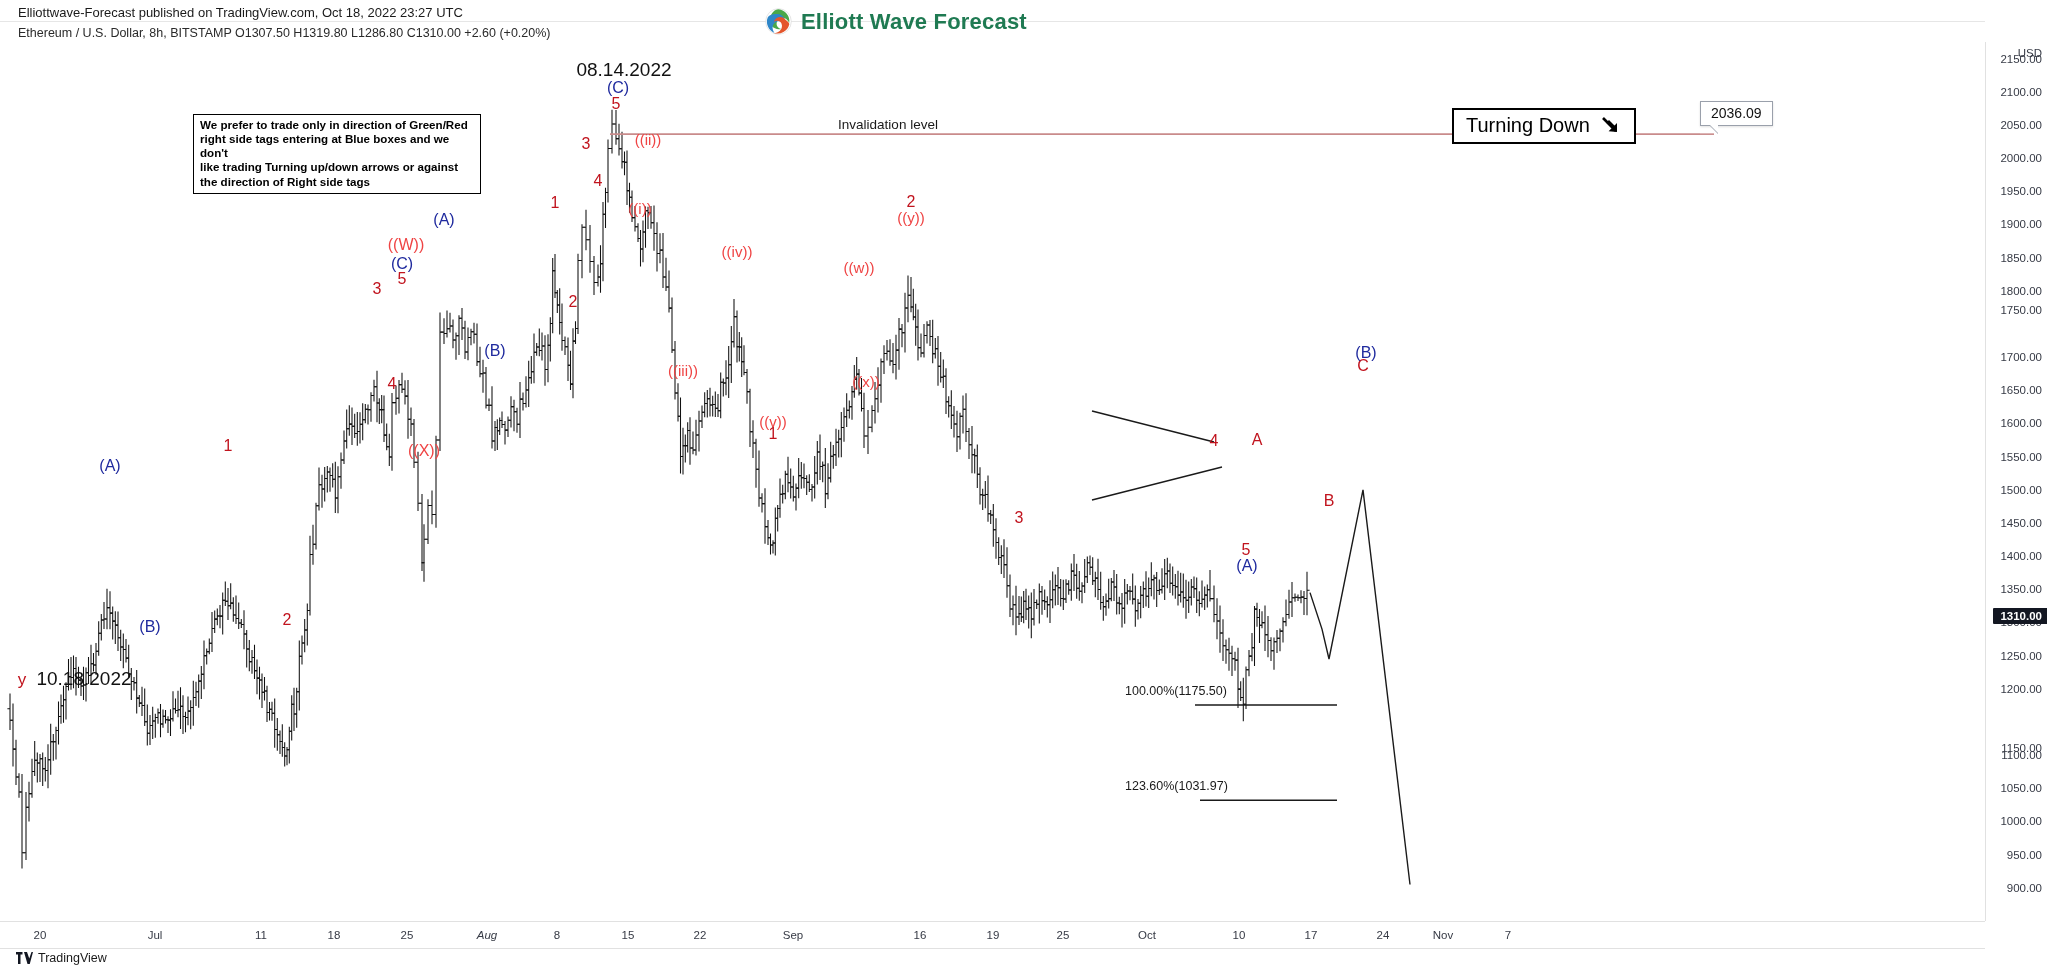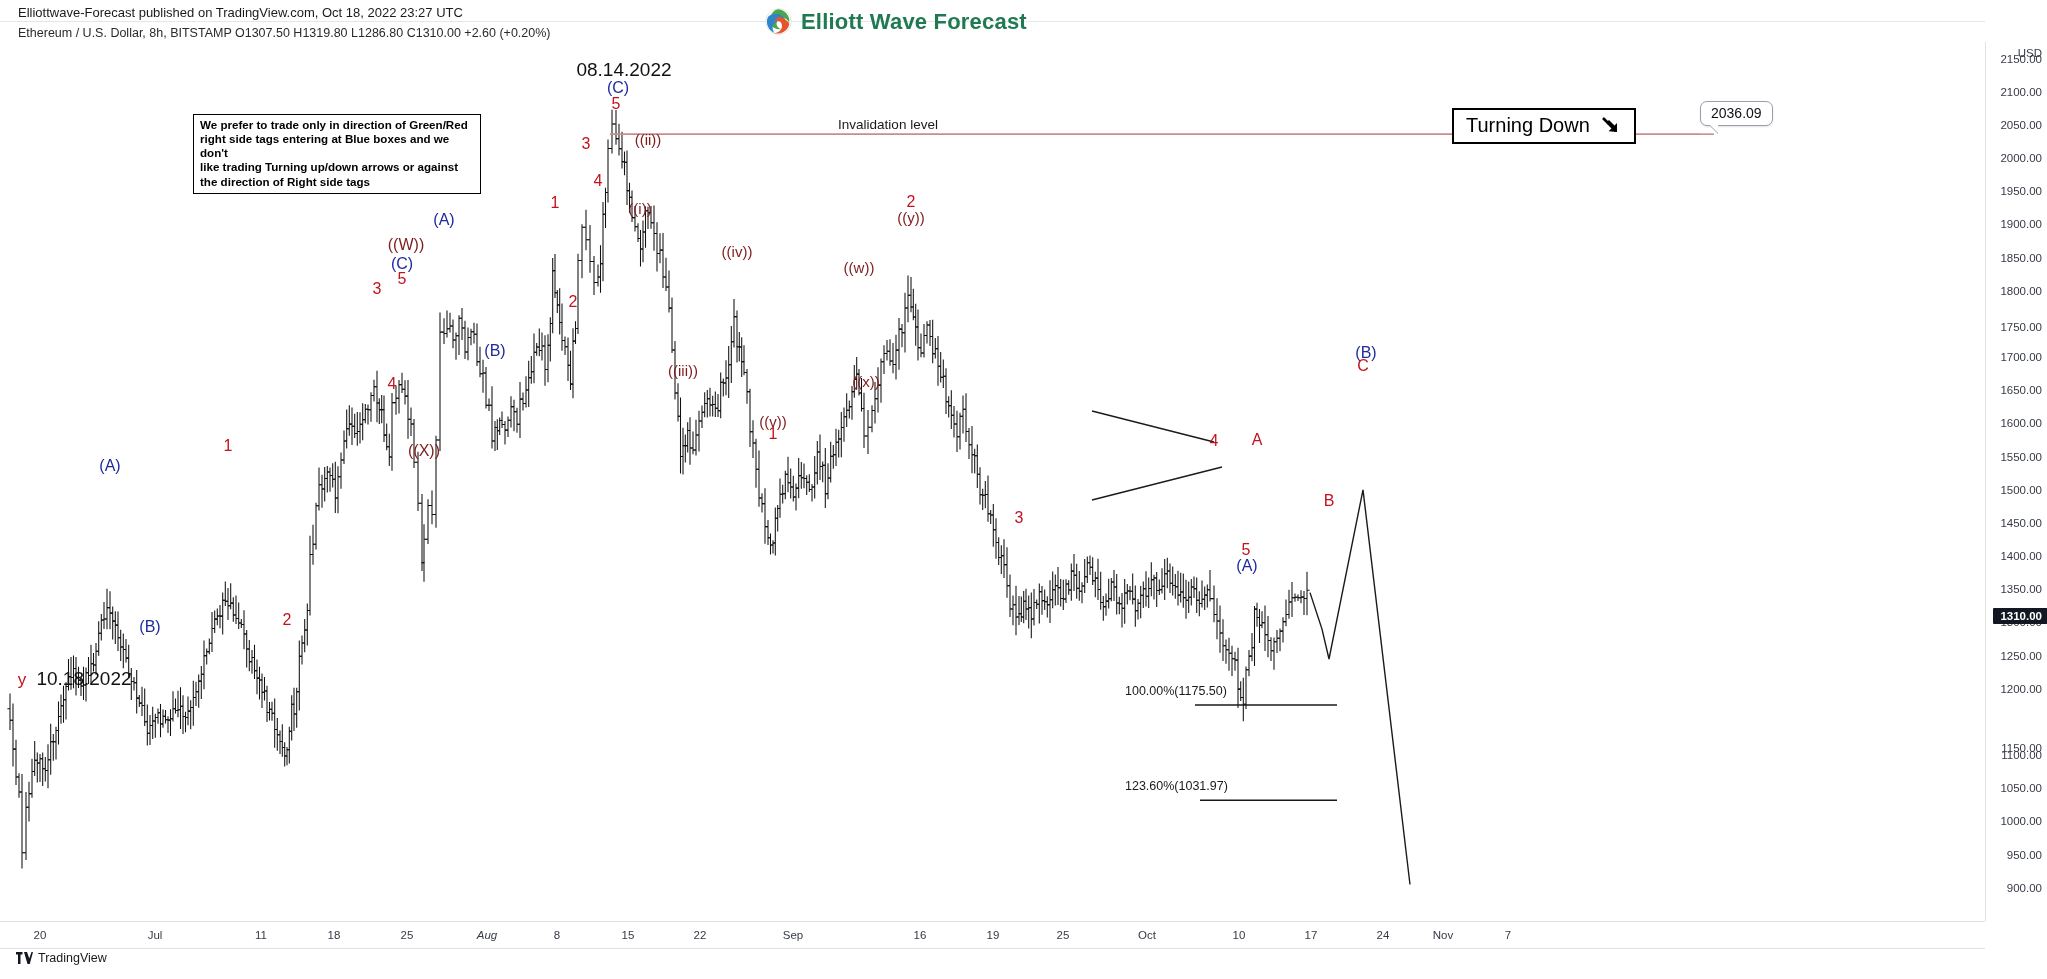--- a/index.html
+++ b/index.html
@@ -46,32 +46,32 @@
              font-family:"Liberation Sans",sans-serif;}
 
   
   .turnbox{position:absolute;left:1452px;top:108px;border:2px solid #000;background:#fff;
            padding:4px 12px 5px 12px;display:flex;align-items:center;gap:10px;}
   .turnbox .t{font-size:20px;color:#000;white-space:nowrap;font-family:"Liberation Sans",sans-serif;}
   .turnbox svg{display:block;}
 
   
   .bubble{position:absolute;left:1700px;top:101px;background:#fff;border:1.4px solid #9aa0ab;
-          border-radius:7px;padding:3px 10px 4px 10px;font-size:14px;color:#111;white-space:nowrap;
+          border-radius:0;padding:3px 10px 4px 10px;font-size:14px;color:#111;white-space:nowrap;
           box-shadow:0 1px 2px rgba(0,0,0,.12);}
   .bubble::after{content:"";position:absolute;left:8px;bottom:-8px;width:0;height:0;
                  border-left:9px solid transparent;border-right:0 solid transparent;border-top:9px solid #fff;
                  filter:drop-shadow(0 1px 0 #9aa0ab);}
 
   
   .lab{position:absolute;white-space:nowrap;font-family:"Liberation Sans",sans-serif;
        transform:translate(-50%,-50%);}
   .lab.red{color:#c1141e;}
   .lab.blue{color:#1f2a9e;}
-  .lab.navy{color:#7f1d1d;}
+  .lab.navy{color:#ef4444;}
 
   .datelab{position:absolute;white-space:nowrap;font-size:19px;color:#111;transform:translate(-50%,-50%);}
   .fiblab{position:absolute;white-space:nowrap;font-size:12.5px;color:#1a1a1a;transform:translateY(-50%);}
   .invallab{position:absolute;white-space:nowrap;font-size:13.5px;color:#1a1a1a;transform:translate(-50%,-50%);}
 
   svg.layer{position:absolute;left:0;top:0;width:1985px;height:879px;overflow:visible;}
 </style>
 </head>
 <body>
 
@@ -656,21 +656,21 @@
   <div class="axis-v" id="yaxis">
       <div class="ylab usd" style="top: 11px;">USD</div>
       <div class="ylab" style="top: 16.5849px;">2150.00</div>
       <div class="ylab" style="top: 49.7547px;">2100.00</div>
       <div class="ylab" style="top: 82.9245px;">2050.00</div>
       <div class="ylab" style="top: 116.094px;">2000.00</div>
       <div class="ylab" style="top: 149.264px;">1950.00</div>
       <div class="ylab" style="top: 182.434px;">1900.00</div>
       <div class="ylab" style="top: 215.604px;">1850.00</div>
       <div class="ylab" style="top: 248.774px;">1800.00</div>
-      <div class="ylab" style="top: 285px;">1750.00</div>
+      <div class="ylab" style="top: 268px;">1750.00</div>
       <div class="ylab" style="top: 315.113px;">1700.00</div>
       <div class="ylab" style="top: 348.283px;">1650.00</div>
       <div class="ylab" style="top: 381.453px;">1600.00</div>
       <div class="ylab" style="top: 414.623px;">1550.00</div>
       <div class="ylab" style="top: 447.792px;">1500.00</div>
       <div class="ylab" style="top: 480.962px;">1450.00</div>
       <div class="ylab" style="top: 514.132px;">1400.00</div>
       <div class="ylab" style="top: 547.302px;">1350.00</div>
       <div class="ylab" style="top: 580.472px;">1300.00</div>
       <div class="ylab" style="top: 613.642px;">1250.00</div>

